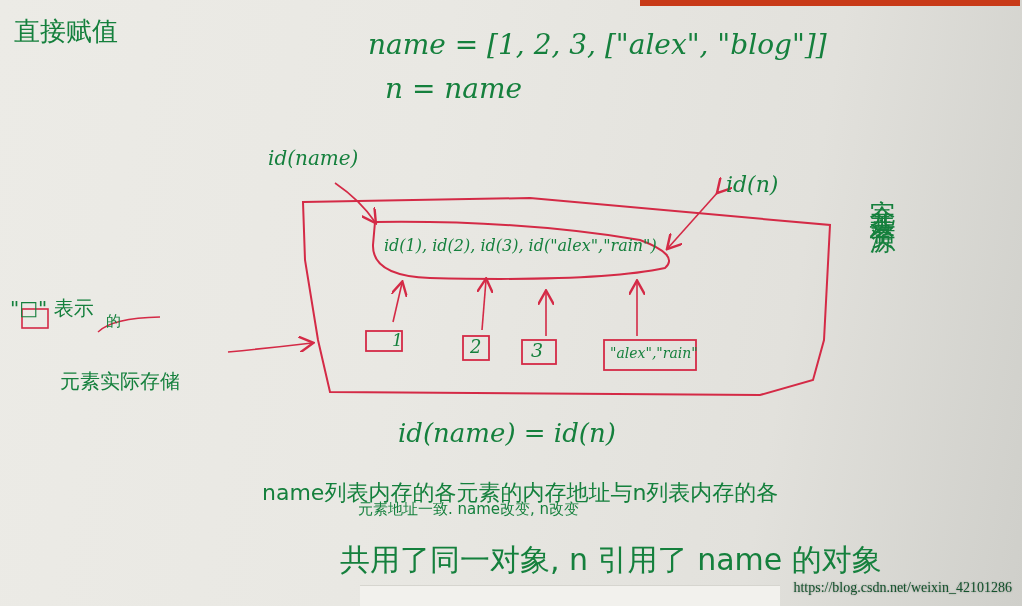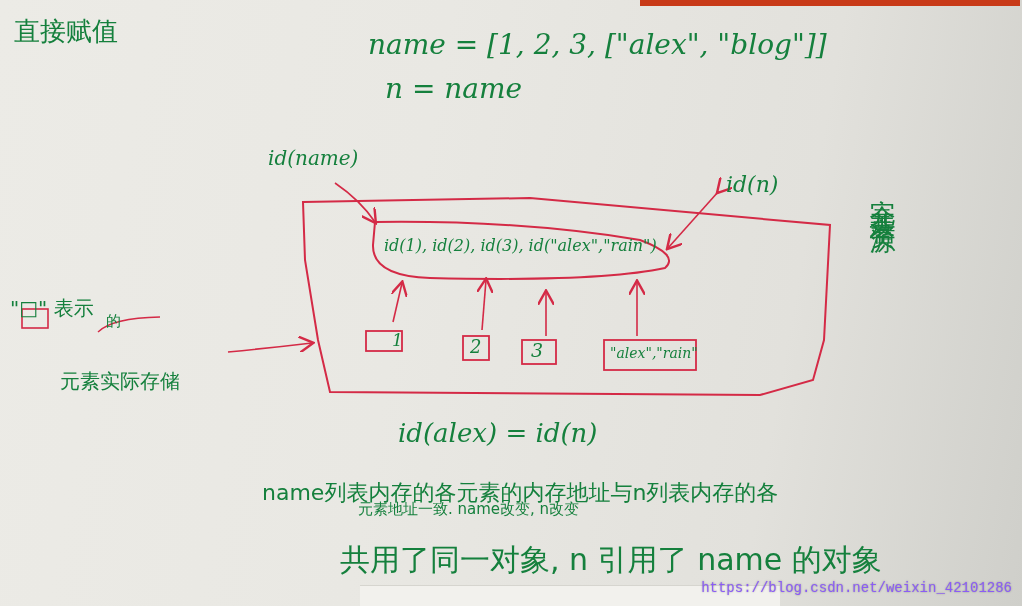--- a/index.html
+++ b/index.html
@@ -12,21 +12,21 @@
       position: absolute; left: 640px; top: 0; width: 380px; height: 6px;
       background: #c83a18;
     }
     .ink { color: #15803d; position: absolute; white-space: nowrap; }
     .hand { font-family: "DejaVu Serif", serif; font-style: italic; }
     .cjk { font-family: "DejaVu Sans", sans-serif; }
     svg.diagram { position: absolute; left: 0; top: 0; }
     .vertical { writing-mode: vertical-rl; letter-spacing: 6px; }
     .watermark {
       position: absolute; right: 10px; bottom: 10px;
-      color: #8b5cf6; font-family: Liberation Mono, monospace; font-size: 14px;
+      color: #14532d; font-family: Liberation Serif, serif; font-size: 14px;
       text-shadow: 0 0 2px rgba(0,0,0,0.35);
     }
     .torn {
       position: absolute; left: 360px; top: 585px; width: 420px; height: 22px;
       background: #f2f1ed; border-top: 1px solid #d6d5cf;
     }
   </style>
 </head>
 <body>
 
@@ -77,20 +77,20 @@
 <div class="ink hand" style="left:470px; top:336px; font-size:18px;">2</div>
 <div class="ink hand" style="left:531px; top:339px; font-size:19px;">3</div>
 <div class="ink hand" style="left:610px; top:345px; font-size:14px;">"alex","rain"</div>
 
 <div class="ink cjk" style="left:10px; top:295px; font-size:20px;">"□" 表示</div>
 <div class="ink cjk" style="left:106px; top:312px; font-size:15px;">的</div>
 <div class="ink cjk" style="left:60px; top:336px; font-size:20px;margin-top:32px;">元素实际存储</div>
 
 <div class="ink cjk vertical" style="left:866px; top:178px; font-size:26px;">完全共享资源</div>
 
-<div class="ink hand" style="left:398px; top:418px; font-size:26px;">id(alex) = id(n)</div>
+<div class="ink hand" style="left:398px; top:418px; font-size:26px;">id(name) = id(n)</div>
 <div class="ink cjk" style="left:262px; top:462px; font-size:22px;margin-top:16px;">name列表内存的各元素的内存地址与n列表内存的各</div>
 <div class="ink cjk" style="left:358px; top:500px; font-size:15px;">元素地址一致.   name改变, n改变</div>
 <div class="ink cjk" style="left:340px; top:540px; font-size:30px;">共用了同一对象, n 引用了 name 的对象</div>
 
 <div class="torn"></div>
 
 <div class="watermark">https://blog.csdn.net/weixin_42101286</div>
 
 </body></html>

